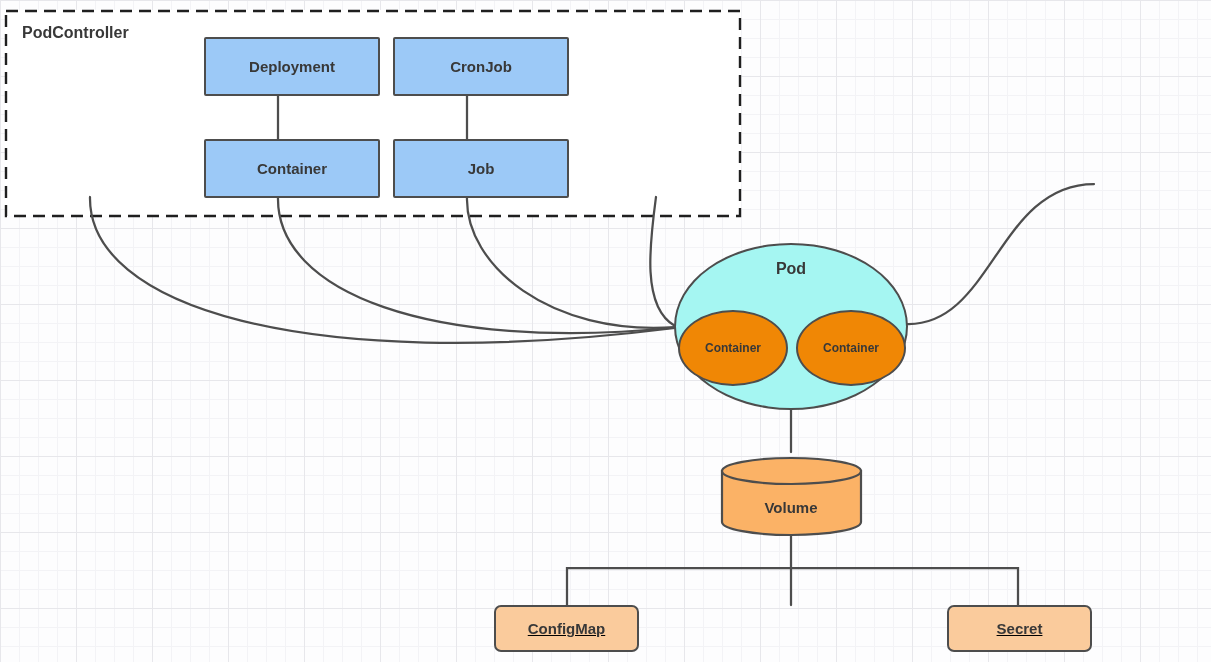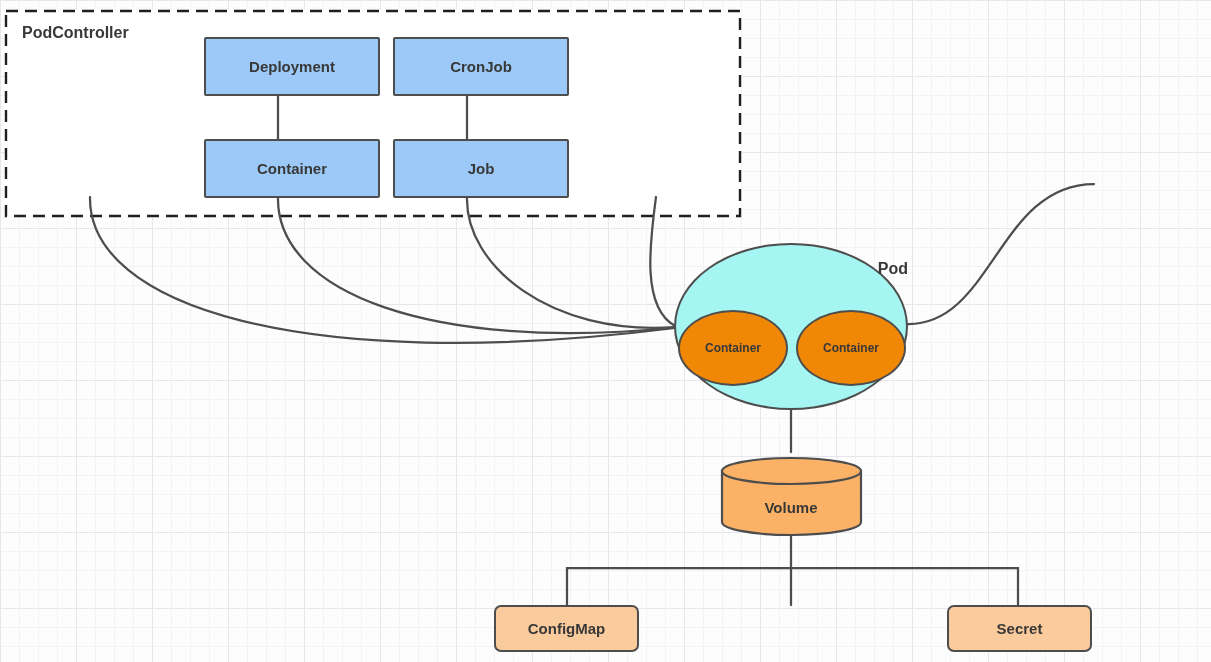--- a/index.html
+++ b/index.html
@@ -64,36 +64,37 @@
   #node-service{
     left:1094px;top:73px;width:99px;height:222px;
     background:var(--service-blue,#3e99f2);
   }
   #node-service .label{font-size:17px;}
   #node-pod{
     left:674px;top:243px;width:234px;height:167px;
     background:var(--pod-cyan,#a5f6f2);
     border-radius:50%;
   }
-  #pod-title{left:0;top:17px;width:100%;text-align:right;font-size:16px;}
+  #pod-title{left:0;top:17px;width:100%;text-align:center;font-size:16px;}
   .container-ellipse{
     width:110px;height:76px;
     background:var(--container-orange,#f08705);
     border-radius:50%;
   }
   .container-ellipse .label{font-size:12px;}
   #node-container1{left:678px;top:310px;}
   #node-container2{left:796px;top:310px;}
   #volume-glyph{left:714px;top:446px;}
   .cyl{fill:var(--volume-orange,#fbb266);stroke:var(--stroke,#4d4d4d);stroke-width:2.2;}
   #volume-label{left:716px;top:499px;width:150px;text-align:center;}
   .box-bottom{
     width:145px;height:47px;
     background:var(--bottom-orange,#facb9c);
     border-radius:7px;
+    text-decoration:underline;
   }
   #node-configmap{left:494px;top:605px;}
   #node-pvc{left:718px;top:605px;}
   #node-secret{left:947px;top:605px;}
 </style>
 </head>
 <body>
 
 <div id="canvas">
 

